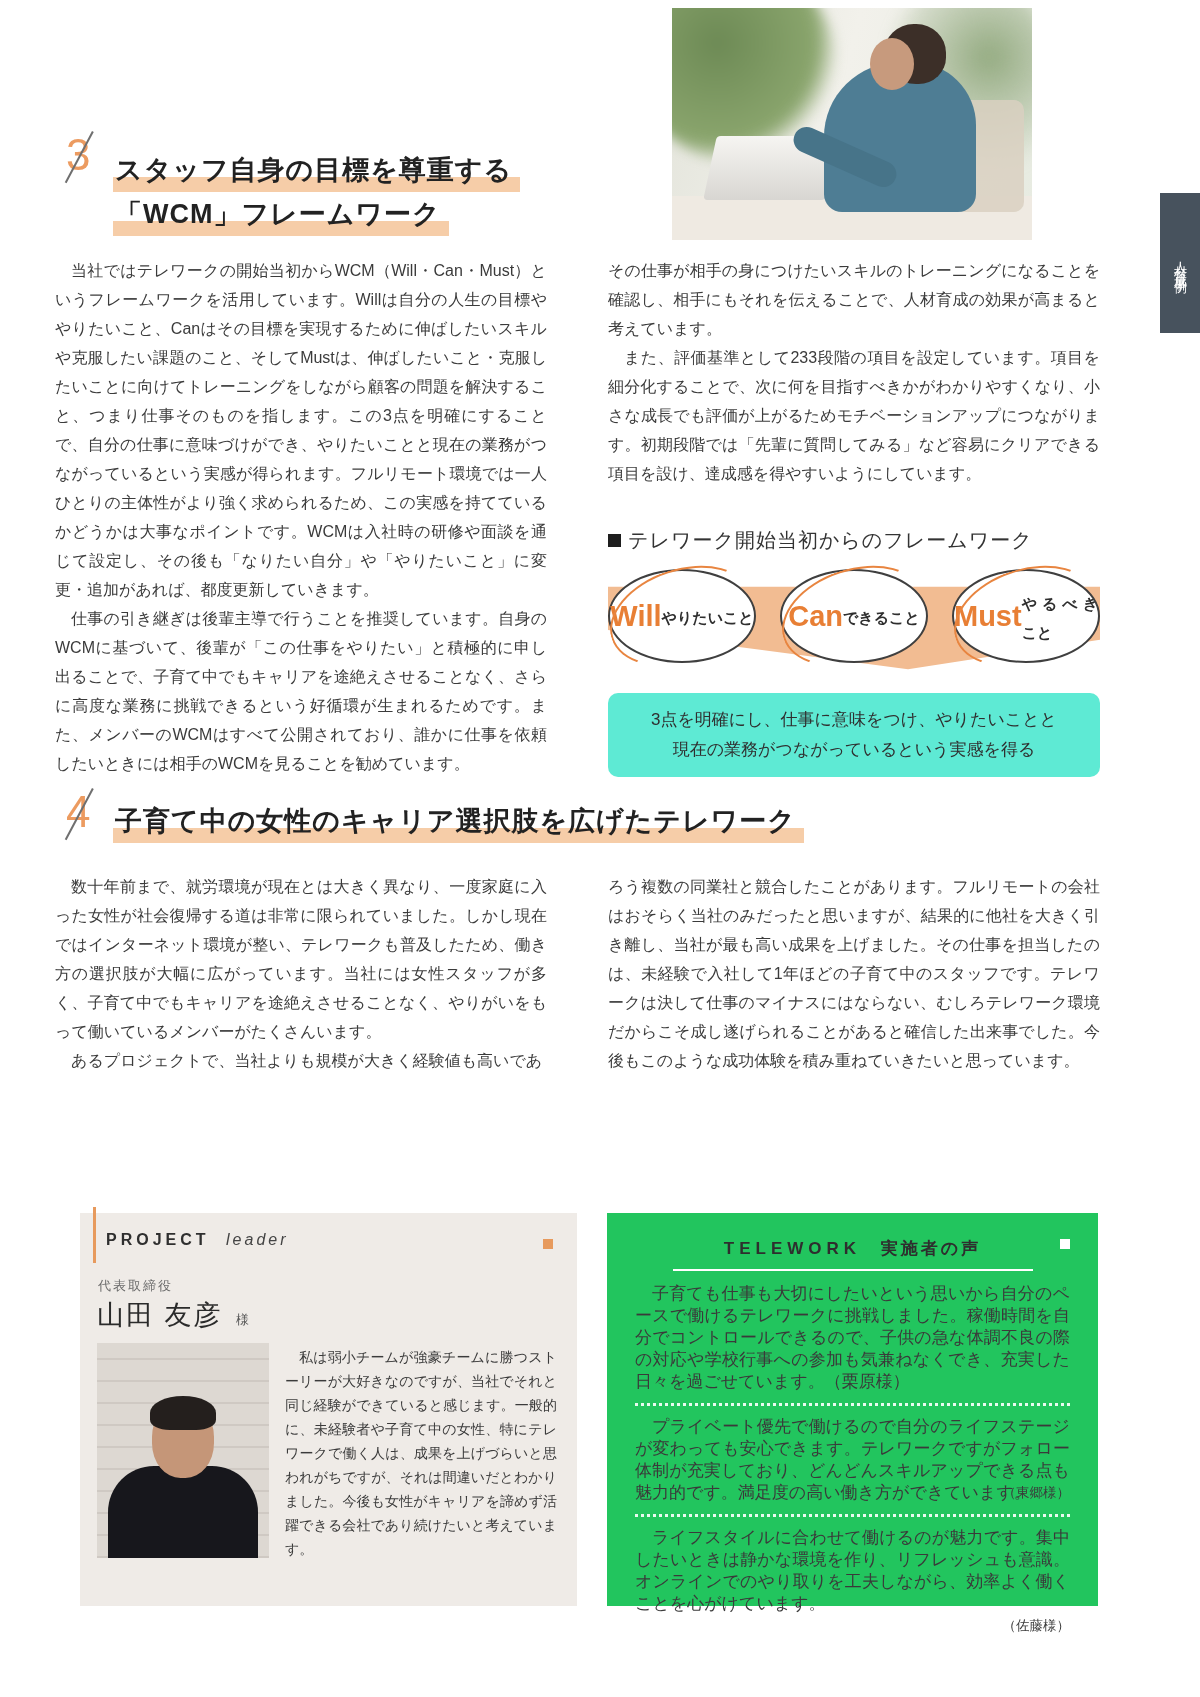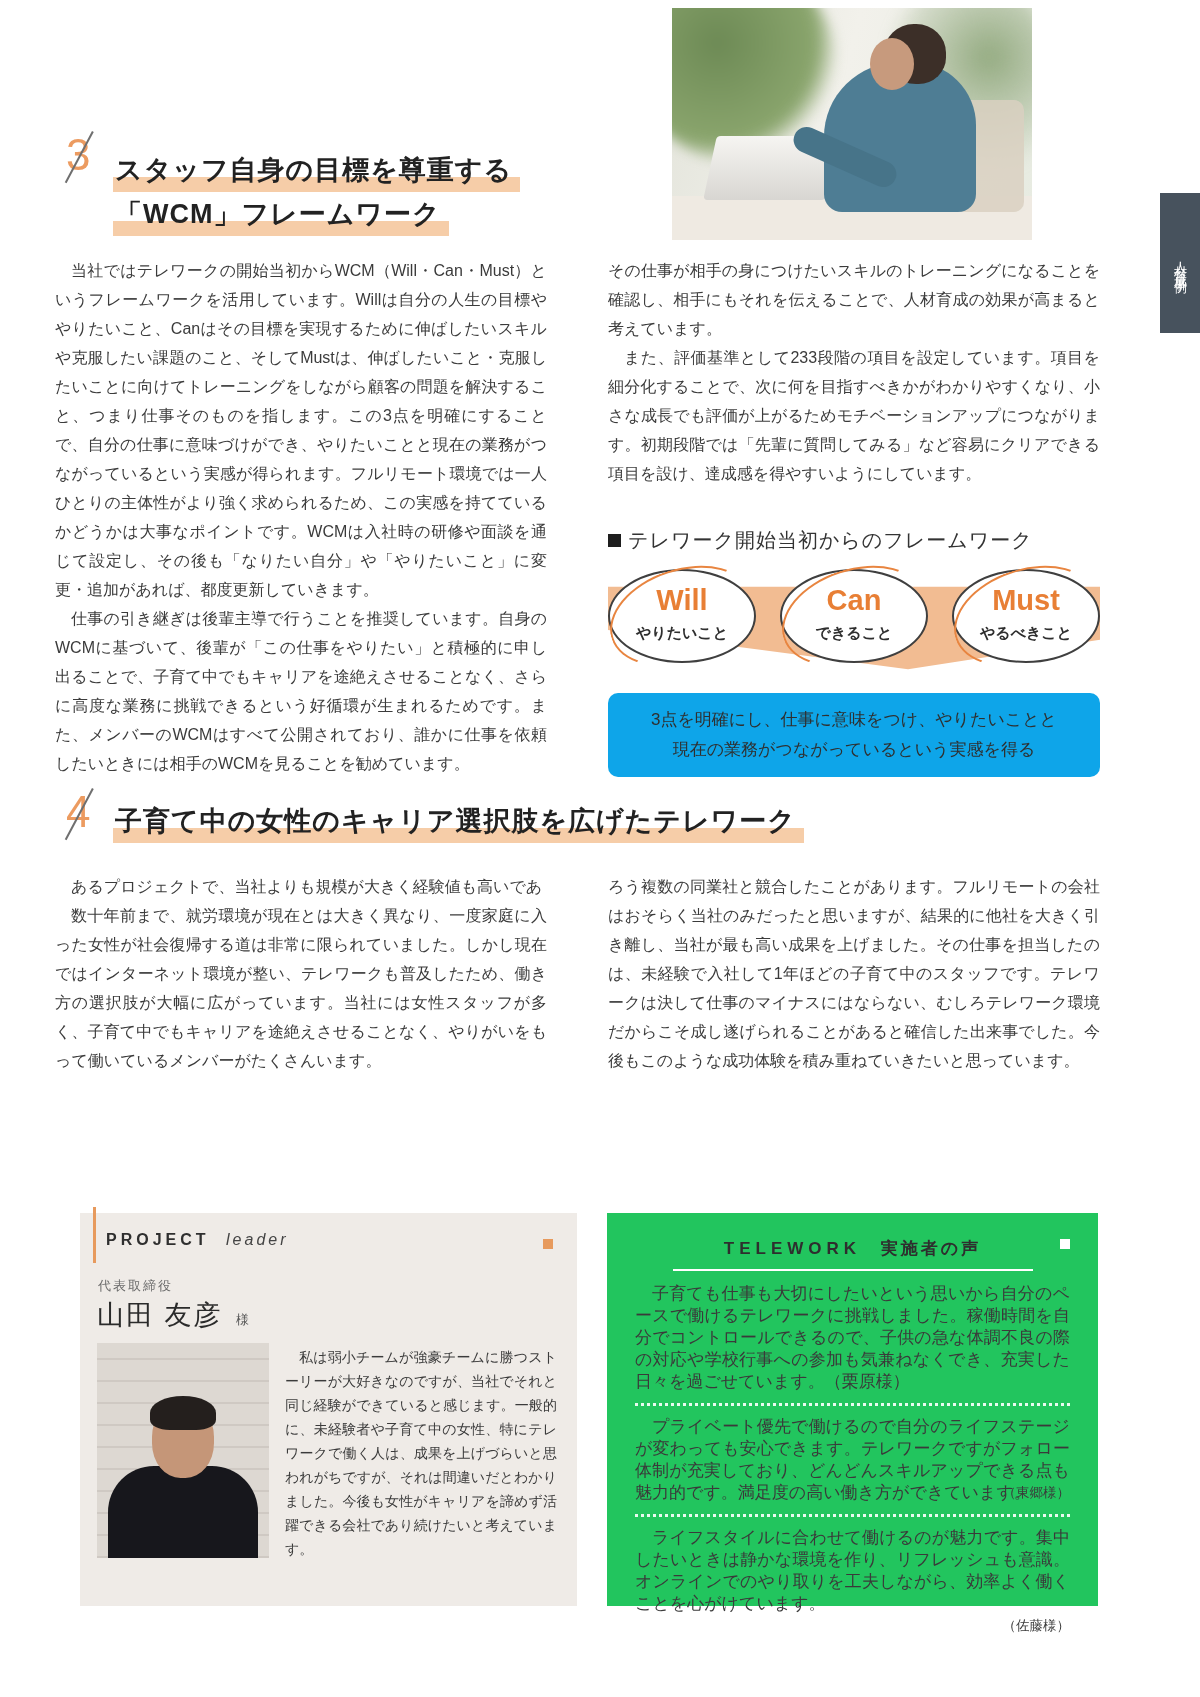--- a/index.html
+++ b/index.html
@@ -48,26 +48,26 @@
   .col p.noindent{text-indent:0;}
 
   
   .diagram{margin-top:38px;}
   .diag-caption{font-size:20px;color:#333;letter-spacing:1px;display:flex;align-items:center;gap:7px;margin-bottom:14px;}
   .diag-caption .sq{width:13px;height:13px;background:#1e1e1e;display:inline-block;}
   .diag-band{position:relative;height:108px;}
   .ribbon{position:absolute;left:0;top:10px;width:492px;height:98px;}
   .ellipses{position:relative;display:flex;justify-content:space-between;width:100%;}
   .ell{position:relative;width:148px;height:94px;background:#fff;border:2px solid #3f3f3f;border-radius:50%;
-       display:flex;flex-direction:column;align-items:center;justify-content:center;box-sizing:border-box;}
+       display:flex;flex-direction:row;align-items:center;justify-content:center;box-sizing:border-box;}
   .ell:before{content:'';position:absolute;inset:-2px;border-radius:50%;border:2px solid rgba(0,0,0,0);
        border-top-color:#E88540;border-left-color:#E88540;transform:rotate(-18deg);}
   .ell .en{font-size:29px;font-weight:bold;color:#E87F35;line-height:1.05;}
   .ell .ja{font-size:15px;font-weight:bold;color:#2e2e2e;margin-top:3px;}
-  .summary-box{margin-top:16px;background:#0ea5e9;border-radius:10px;text-align:center;
+  .summary-box{margin-top:16px;background:#5eead4;border-radius:10px;text-align:center;
        font-size:17px;line-height:1.75;font-weight:500;color:#2f2f2f;padding:12px 6px;}
 
   
   .card{position:absolute;top:1213px;height:393px;box-sizing:border-box;}
   .leader-card{left:80px;width:497px;background:#EFEBE7;}
   .v-rule{position:absolute;left:13px;top:-6px;width:3px;height:56px;background:#E79A5D;}
   .eyebrow{position:absolute;left:26px;top:18px;font-size:16px;color:#2f2f2f;letter-spacing:4px;}
   .eyebrow b{font-weight:bold;}
   .eyebrow i{font-style:italic;font-weight:400;letter-spacing:3px;margin-left:8px;color:#444;}
   .mini-sq{position:absolute;width:10px;height:10px;top:26px;}
@@ -168,22 +168,22 @@
   <div class="sec-num sec4-num">
     <span>4</span>
     <i class="num-slash"></i>
   </div>
   <h2 class="sec-title sec4-title">
     <span class="hl">子育て中の女性のキャリア選択肢を広げたテレワーク</span>
   </h2>
 
   <div class="cols cols4">
     <div class="col">
+      <p>数十年前まで、就労環境が現在とは大きく異なり、一度家庭に入った女性が社会復帰する道は非常に限られていました。しかし現在ではインターネット環境が整い、テレワークも普及したため、働き方の選択肢が大幅に広がっています。当社には女性スタッフが多く、子育て中でもキャリアを途絶えさせることなく、やりがいをもって働いているメンバーがたくさんいます。</p>
       <p>あるプロジェクトで、当社よりも規模が大きく経験値も高いであ</p>
-      <p>数十年前まで、就労環境が現在とは大きく異なり、一度家庭に入った女性が社会復帰する道は非常に限られていました。しかし現在ではインターネット環境が整い、テレワークも普及したため、働き方の選択肢が大幅に広がっています。当社には女性スタッフが多く、子育て中でもキャリアを途絶えさせることなく、やりがいをもって働いているメンバーがたくさんいます。</p>
     </div>
     <div class="col">
       <p class="noindent">ろう複数の同業社と競合したことがあります。フルリモートの会社はおそらく当社のみだったと思いますが、結果的に他社を大きく引き離し、当社が最も高い成果を上げました。その仕事を担当したのは、未経験で入社して1年ほどの子育て中のスタッフです。テレワークは決して仕事のマイナスにはならない、むしろテレワーク環境だからこそ成し遂げられることがあると確信した出来事でした。今後もこのような成功体験を積み重ねていきたいと思っています。</p>
     </div>
   </div>
 
   <div class="card leader-card">
     <i class="v-rule"></i>
     <div class="eyebrow">
       <b>PROJECT</b>

